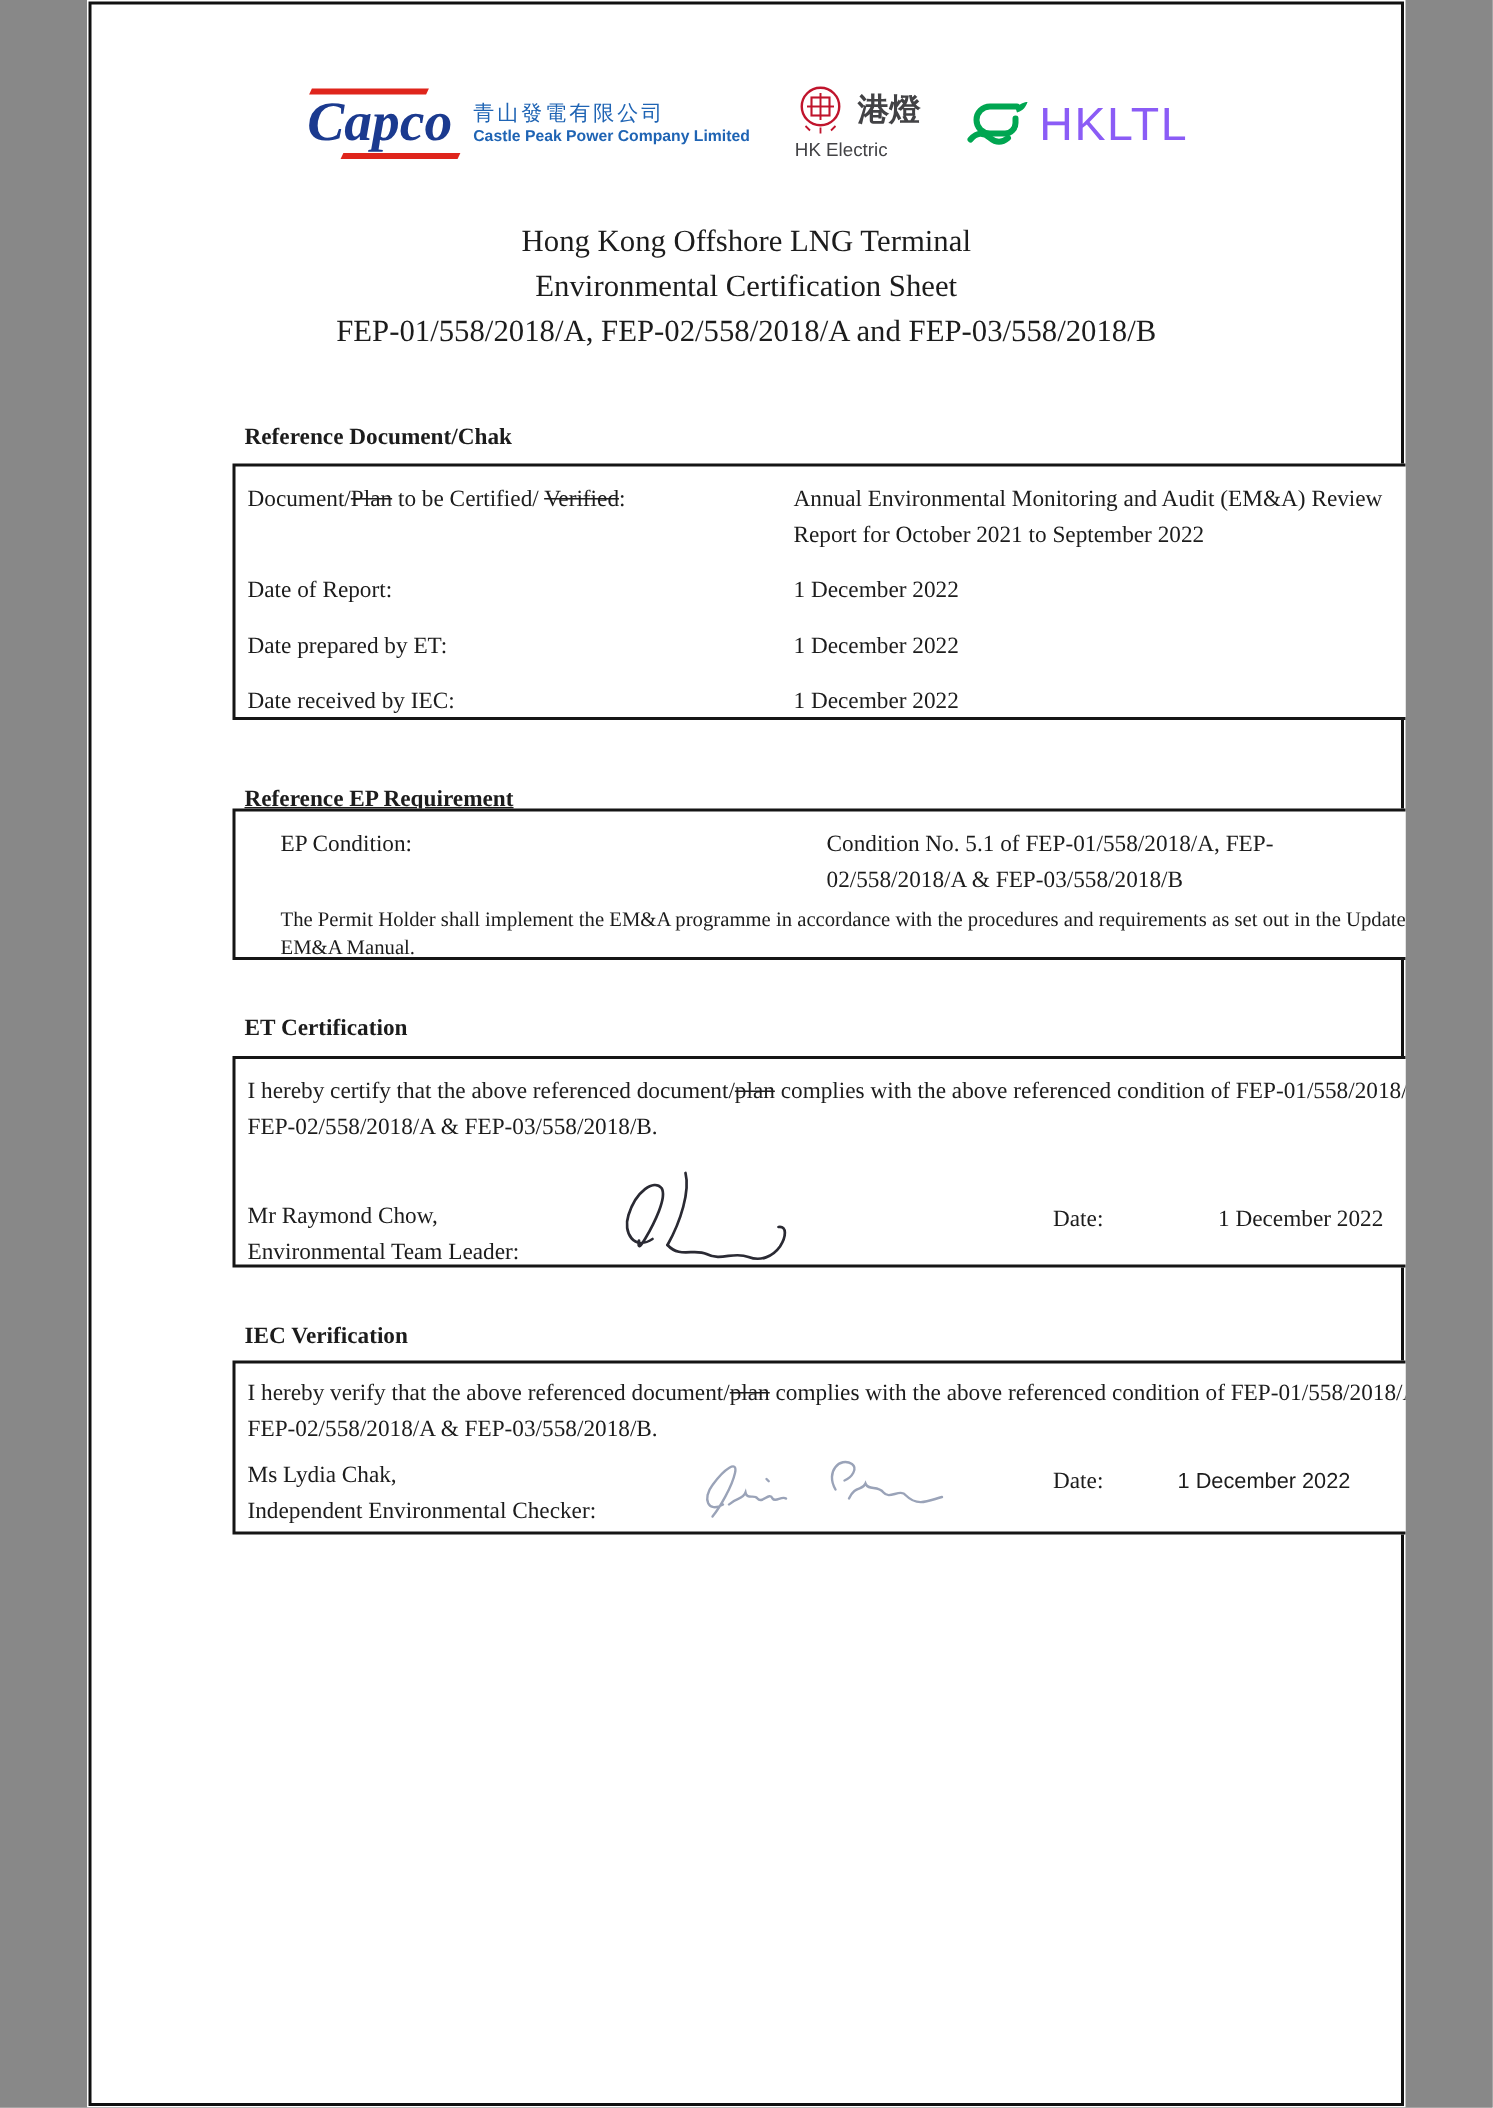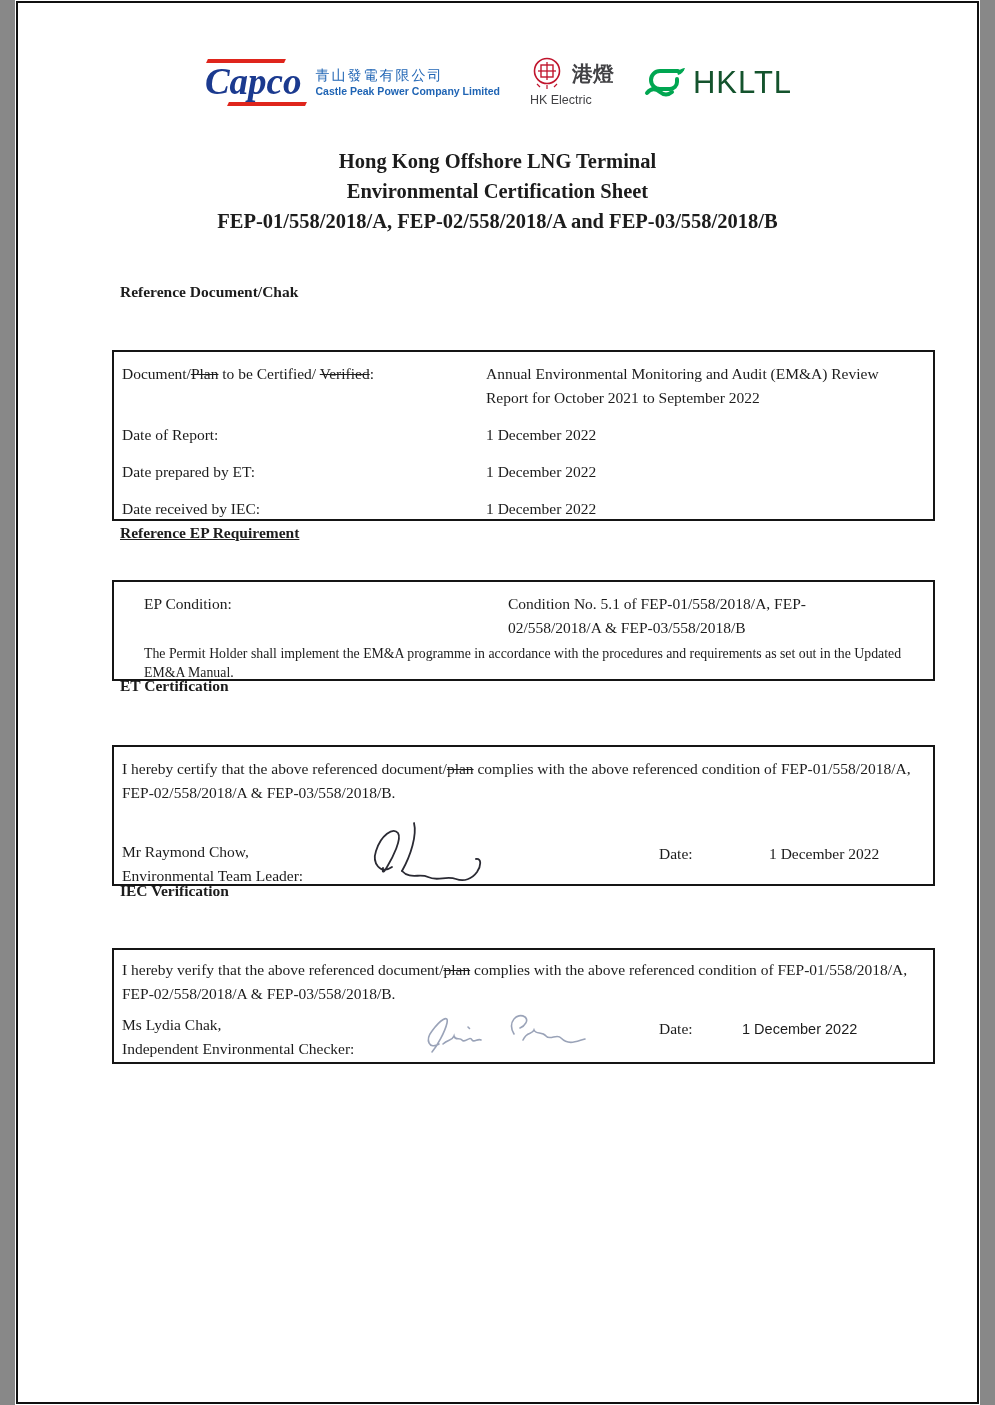--- a/index.html
+++ b/index.html
@@ -1,47 +1,47 @@
 <!DOCTYPE html>
 <html><head>
 <meta charset="utf-8">
 <style>
   html,body{margin:0;padding:0;background:#888;}
   .page{
-    position:relative;width:965px;height:1405px;background:#ffffff;
+    position:relative;width:879px;height:1405px;background:#ffffff;
     font-family:"Liberation Serif","DejaVu Serif",serif;color:#1c1c1c;
     overflow:hidden;margin:0 auto;
   }
   .page-frame{position:absolute;inset:1px;border:2px solid #101010;pointer-events:none;}
 
   
   .logos{position:absolute;top:56px;left:0;right:0;display:flex;justify-content:center;align-items:center;gap:30px;}
   .capco{display:flex;align-items:center;gap:8px;}
   .capco-word{position:relative;font-style:italic;font-weight:bold;font-size:37px;line-height:1;color:#1b3a8f;font-family:"Liberation Serif",serif;padding:4px 6px 6px 2px;}
   .capco-word .bar-top,.capco-word .bar-bottom{position:absolute;height:4px;width:78px;background:#df251c;transform:skewX(-25deg);}
   .capco-word .bar-top{top:0;left:4px;}
   .capco-word .bar-bottom{bottom:0;right:2px;}
   .capco-sub{display:flex;flex-direction:column;justify-content:center;}
   .capco-cn{font-family:"Liberation Sans",sans-serif;font-size:14px;color:#1f64b4;letter-spacing:2px;line-height:17px;}
   .capco-en{font-family:"Liberation Sans",sans-serif;font-size:10.5px;font-weight:bold;color:#1f64b4;line-height:14px;text-align:center;}
   .hke{display:flex;flex-direction:column;align-items:flex-start;}
   .hke-top{display:flex;align-items:center;gap:8px;}
   .hke-cn{font-family:"Liberation Sans",sans-serif;font-size:21px;font-weight:bold;color:#424245;line-height:24px;}
   .hke-en{font-family:"Liberation Sans",sans-serif;font-size:12.5px;color:#424245;line-height:15px;margin-top:1px;}
   .hkltl{display:flex;align-items:center;gap:7px;}
-  .hkltl-text{font-family:"Liberation Sans",sans-serif;font-size:31px;color:#14532d;letter-spacing:1px;line-height:1;font-weight:500;}
+  .hkltl-text{font-family:"Liberation Sans",sans-serif;font-size:31px;color:#8b5cf6;letter-spacing:1px;line-height:1;font-weight:500;}
 
   
   .title-block{position:absolute;top:146px;left:0;right:0;text-align:center;}
-  .title-line{font-weight:bold;font-size:20.5px;line-height:30px;}
+  .title-line{font-weight:normal;font-size:20.5px;line-height:30px;}
 
   
   .content{position:absolute;left:97px;width:823px;top:0;height:100%;}
   .sec-heading{position:absolute;left:8px;font-weight:bold;font-size:15.5px;}
-  .doc-box{position:absolute;left:0;width:823px;border:2px solid #151515;box-sizing:border-box;background:#fff;margin-top:41px;}
+  .doc-box{position:absolute;left:0;width:823px;border:2px solid #151515;box-sizing:border-box;background:#fff;}
   .grid2{display:grid;grid-template-columns:360px 1fr;column-gap:4px;row-gap:13px;padding:10px 12px 12px 8px;font-size:15.5px;line-height:24px;}
   .strike{text-decoration:line-through;}
   .note{padding:0 12px 10px 8px;font-size:13.8px;line-height:19px;}
   .statement{padding:10px 14px 0 8px;font-size:15.5px;line-height:24px;}
   .sig-name{position:absolute;left:8px;font-size:15.5px;line-height:24px;}
   .date-label{position:absolute;font-size:15.5px;}
   .date-value{position:absolute;font-size:15.5px;}
   .date-sans{font-family:"Liberation Sans",sans-serif;font-size:14.5px;}
   .sig-svg{position:absolute;}
 </style>

